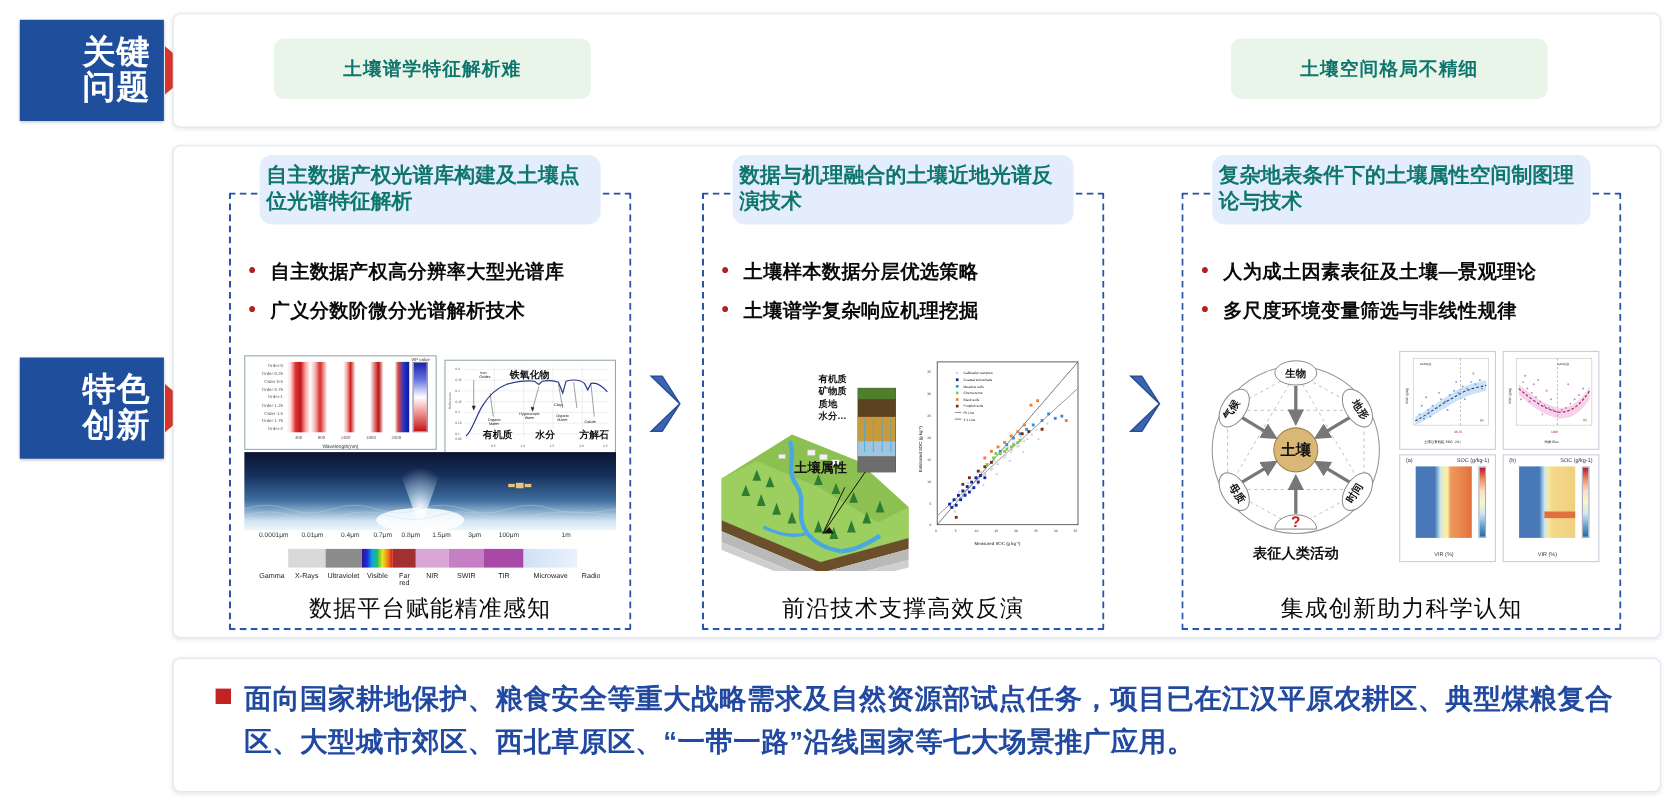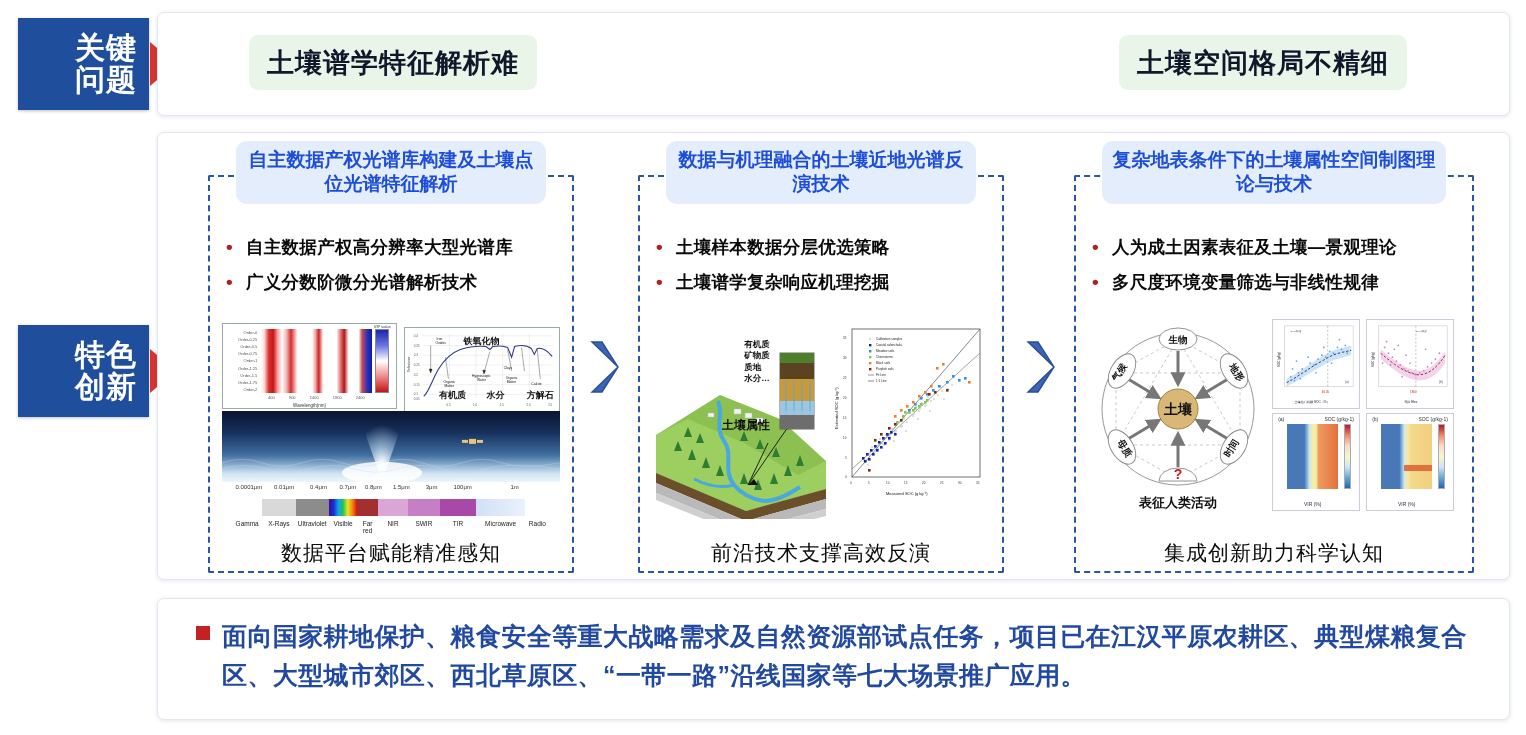--- a/index.html
+++ b/index.html
@@ -40,35 +40,35 @@
     position:absolute;background:#ffffff;
     border:1px solid #e2e6ee;border-radius:7px;
     box-shadow:0 1px 4px rgba(40,60,110,.13);
     box-sizing:border-box;
   }
 
   
   .pill{
     position:absolute;background:#eaf5ea;border-radius:9px;
     display:flex;align-items:center;justify-content:center;
-    color:#0f172a;font-weight:bold;font-size:27px;letter-spacing:1px;
+    color:#0f766e;font-weight:bold;font-size:17px;letter-spacing:1px;
     box-sizing:border-box;
   }
 
   
   .col{position:absolute;box-sizing:border-box;}
   .col-dashed{
     position:absolute;left:0;top:34px;right:0;bottom:0;
     border:2px dashed #2b56a8;border-radius:2px;box-sizing:border-box;
   }
   .col-title{
     position:absolute;left:28px;right:28px;top:0;
     background:#e4edfb;border-radius:11px;
-    color:#1d4ed8;font-weight:bold;font-size:19px;line-height:1.25;
-    text-align:center;padding:7px 6px 8px;box-sizing:border-box;
+    color:#0f766e;font-weight:bold;font-size:19px;line-height:1.25;
+    padding:7px 6px 8px;box-sizing:border-box;
     z-index:4;
   }
   .bullets{position:absolute;left:18px;right:14px;z-index:3;}
   .bullet{
     display:flex;align-items:flex-start;
     font-size:17.5px;font-weight:bold;color:#0a0a0a;
     margin-bottom:11px;letter-spacing:.3px;
   }
   .bullet .dot{
     color:#b32020;font-size:19px;line-height:1;

